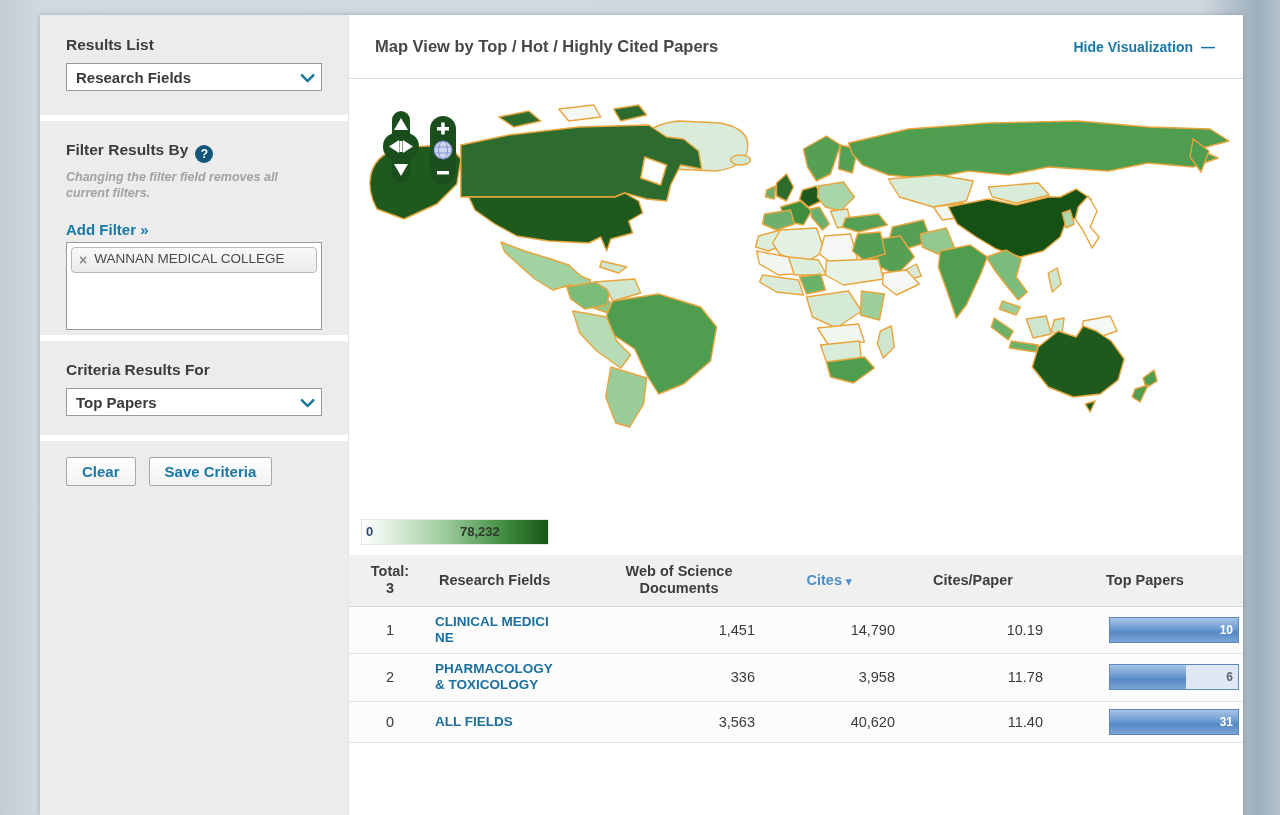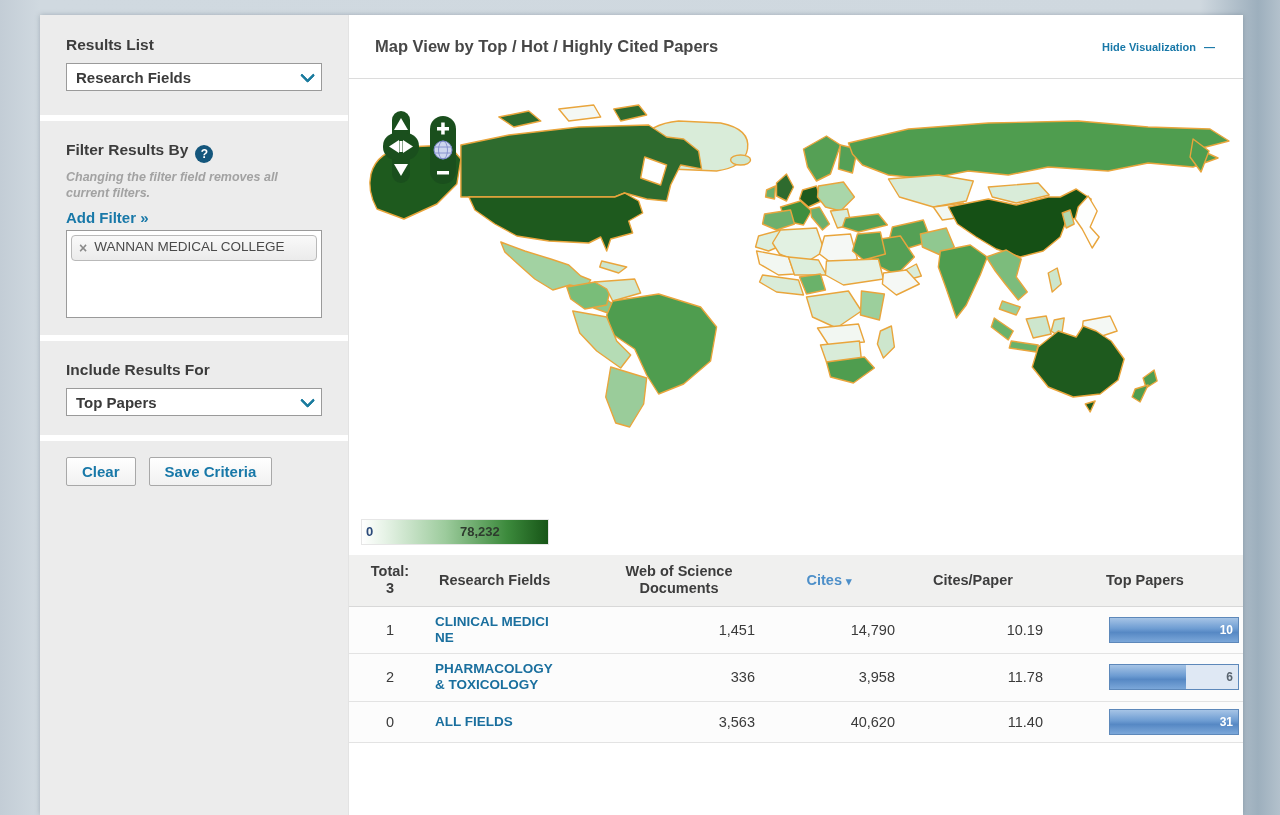--- a/index.html
+++ b/index.html
@@ -27,36 +27,36 @@
     display:flex; align-items:center; justify-content:space-between;
     padding:0 10px 0 9px; cursor:pointer;
   }
   .selectbox .sel-label { font-size:15px; font-weight:bold; color:#3a3a3a; }
   .chev { width:11px; height:11px; border-right:3px solid #1a7b9e; border-bottom:3px solid #1a7b9e;
           transform:rotate(45deg) translateY(-3px); border-radius:2px; }
   .help-badge { display:inline-flex; width:18px; height:18px; border-radius:50%; background:#14567c;
     color:#fff; font-size:12px; font-weight:bold; align-items:center; justify-content:center;
     margin-left:7px; vertical-align:-3px; cursor:pointer; }
   .filter-note { margin-top:7px; font-size:12.5px; font-style:italic; font-weight:bold; color:#a2a2a2; line-height:1.25; }
-  .add-filter { display:inline-block; margin-top:8px; font-size:15px; font-weight:bold; color:#1878a8; text-decoration:none; cursor:pointer; }
+  .add-filter { display:inline-block; margin-top:20px; font-size:15px; font-weight:bold; color:#1878a8; text-decoration:none; cursor:pointer; }
   .filter-list { margin-top:3px; height:88px; background:#fff; border:1px solid #9a9a9a; padding:4px; }
   .chip { background:linear-gradient(#f9f9f9,#ebebeb); border:1px solid #b9b9b9; border-radius:4px;
     padding:3px 8px 4px 7px; display:flex; align-items:flex-start; cursor:default; }
   .chip .x { color:#8a8a8a; font-weight:bold; font-size:14px; margin:1px 7px 0 0; cursor:pointer; }
   .chip .chip-txt { font-size:13.5px; font-weight:normal; color:#4a4a4a; line-height:1.15; }
   .btn-row { display:flex; gap:13px; }
   .btn { background:linear-gradient(#ffffff,#f1f1f1); border:1px solid #a8a8a8; border-radius:2px;
     font-size:15px; font-weight:bold; color:#1878a8; padding:5px 15px; cursor:pointer;
     font-family:"Liberation Sans", sans-serif; }
   
   .main { flex:1; display:flex; flex-direction:column; border-left:1px solid #e3e3e3; }
   .map-header { height:64px; display:flex; align-items:center; justify-content:space-between;
     padding:0 28px 0 26px; border-bottom:1px solid #dcdcdc; }
   .map-title { font-size:16.5px; font-weight:bold; color:#474747; }
-  .hide-link { font-size:11px; font-weight:bold; color:#1878a8; cursor:pointer; }
+  .hide-link { font-size:14px; font-weight:bold; color:#1878a8; cursor:pointer; }
   .hide-link .dash { margin-left:8px; font-weight:bold; }
   .map-area { position:relative; height:476px; background:#fff; }
   .map-svg { position:absolute; left:0; top:0; width:100%; height:100%; }
   .map-controls { position:absolute; left:33px; top:28px; }
   .legend { position:absolute; left:12px; bottom:10px; width:188px; height:26px;
     background:linear-gradient(90deg,#ffffff 0%,#e7f3e7 12%,#9ccb9c 45%,#3c8a3c 78%,#175517 100%);
     border:1px solid #e6e6e6; }
   .legend .lg-min { position:absolute; left:4px; top:4px; font-size:13px; font-weight:bold; color:#2b4a7a; }
   .legend .lg-max { position:absolute; left:98px; top:4px; font-size:13px; font-weight:bold; color:#2e3b2e; }
   
@@ -112,21 +112,21 @@
         <div class="chip">
           <span class="x">×</span>
           <span class="chip-txt">WANNAN MEDICAL COLLEGE</span>
         </div>
       </div>
     </div>
 
     <div class="gap"></div>
 
     <div class="panel p3">
-      <div class="side-h">Include Results For</div>
+      <div class="side-h">Criteria Results For</div>
       <div class="selectbox">
         <span class="sel-label">Top Papers</span>
         <span class="chev"></span>
       </div>
     </div>
 
     <div class="gap"></div>
 
     <div class="panel p4">
       <div class="btn-row">

